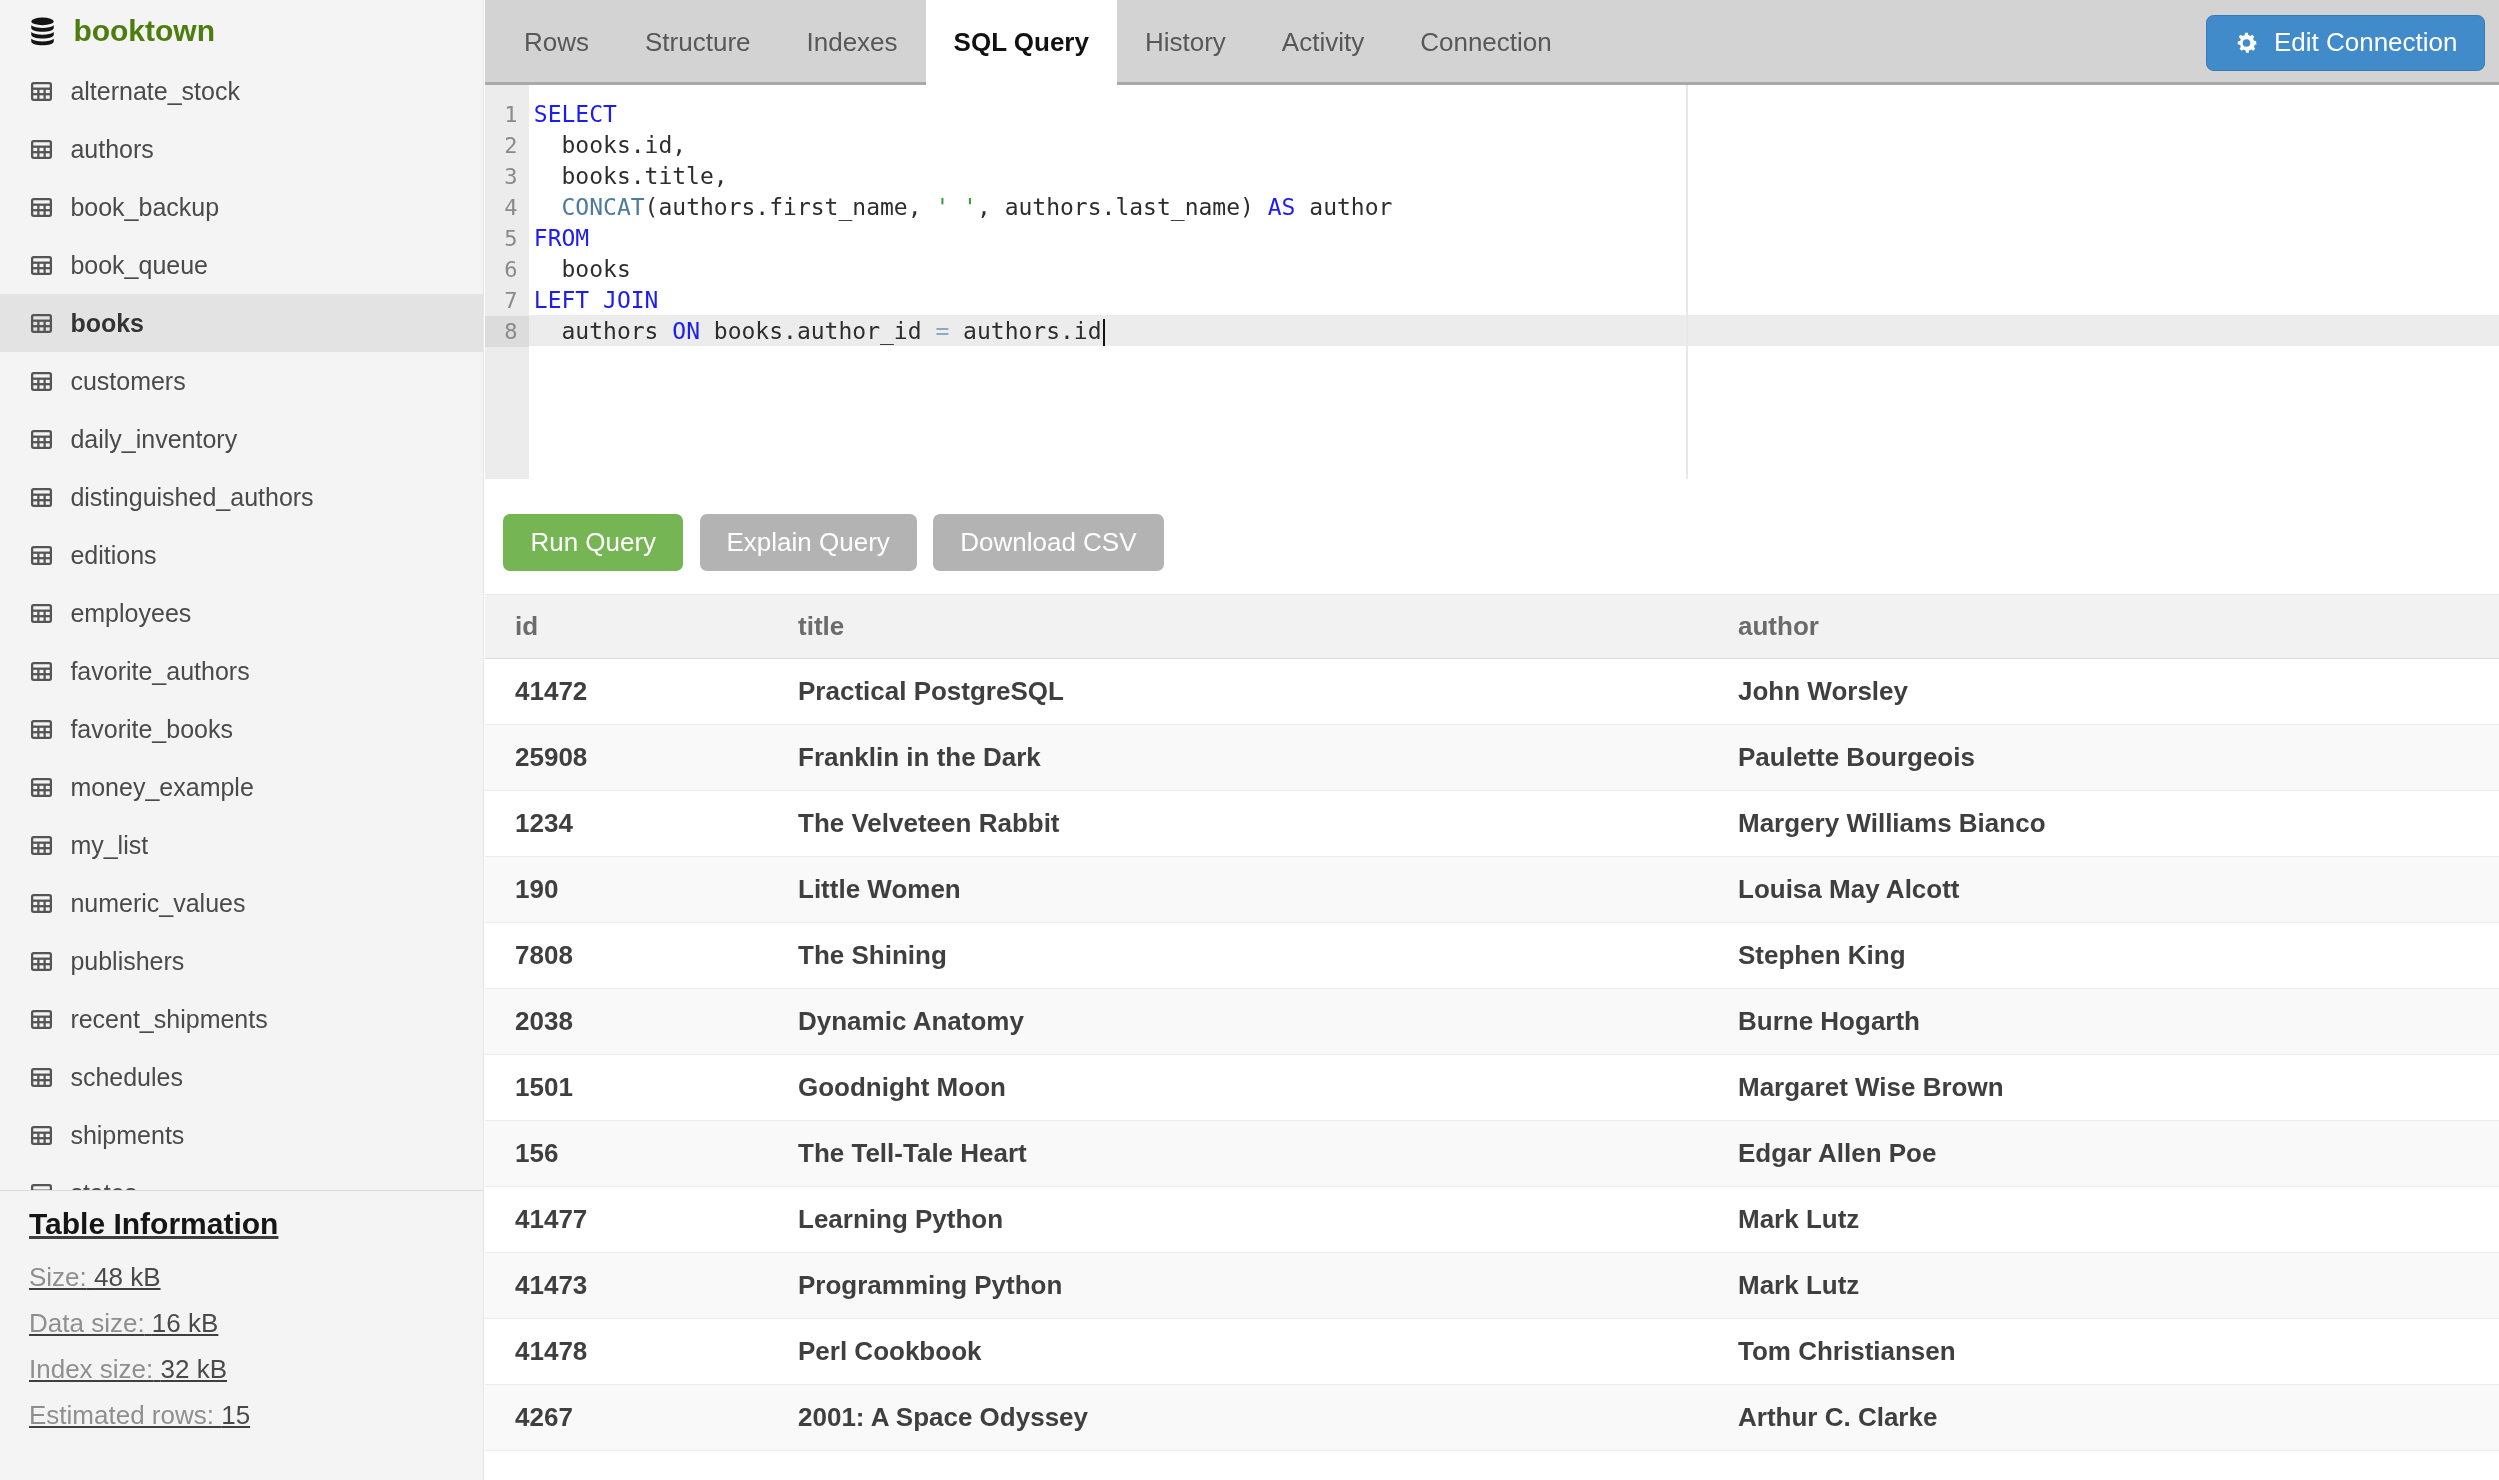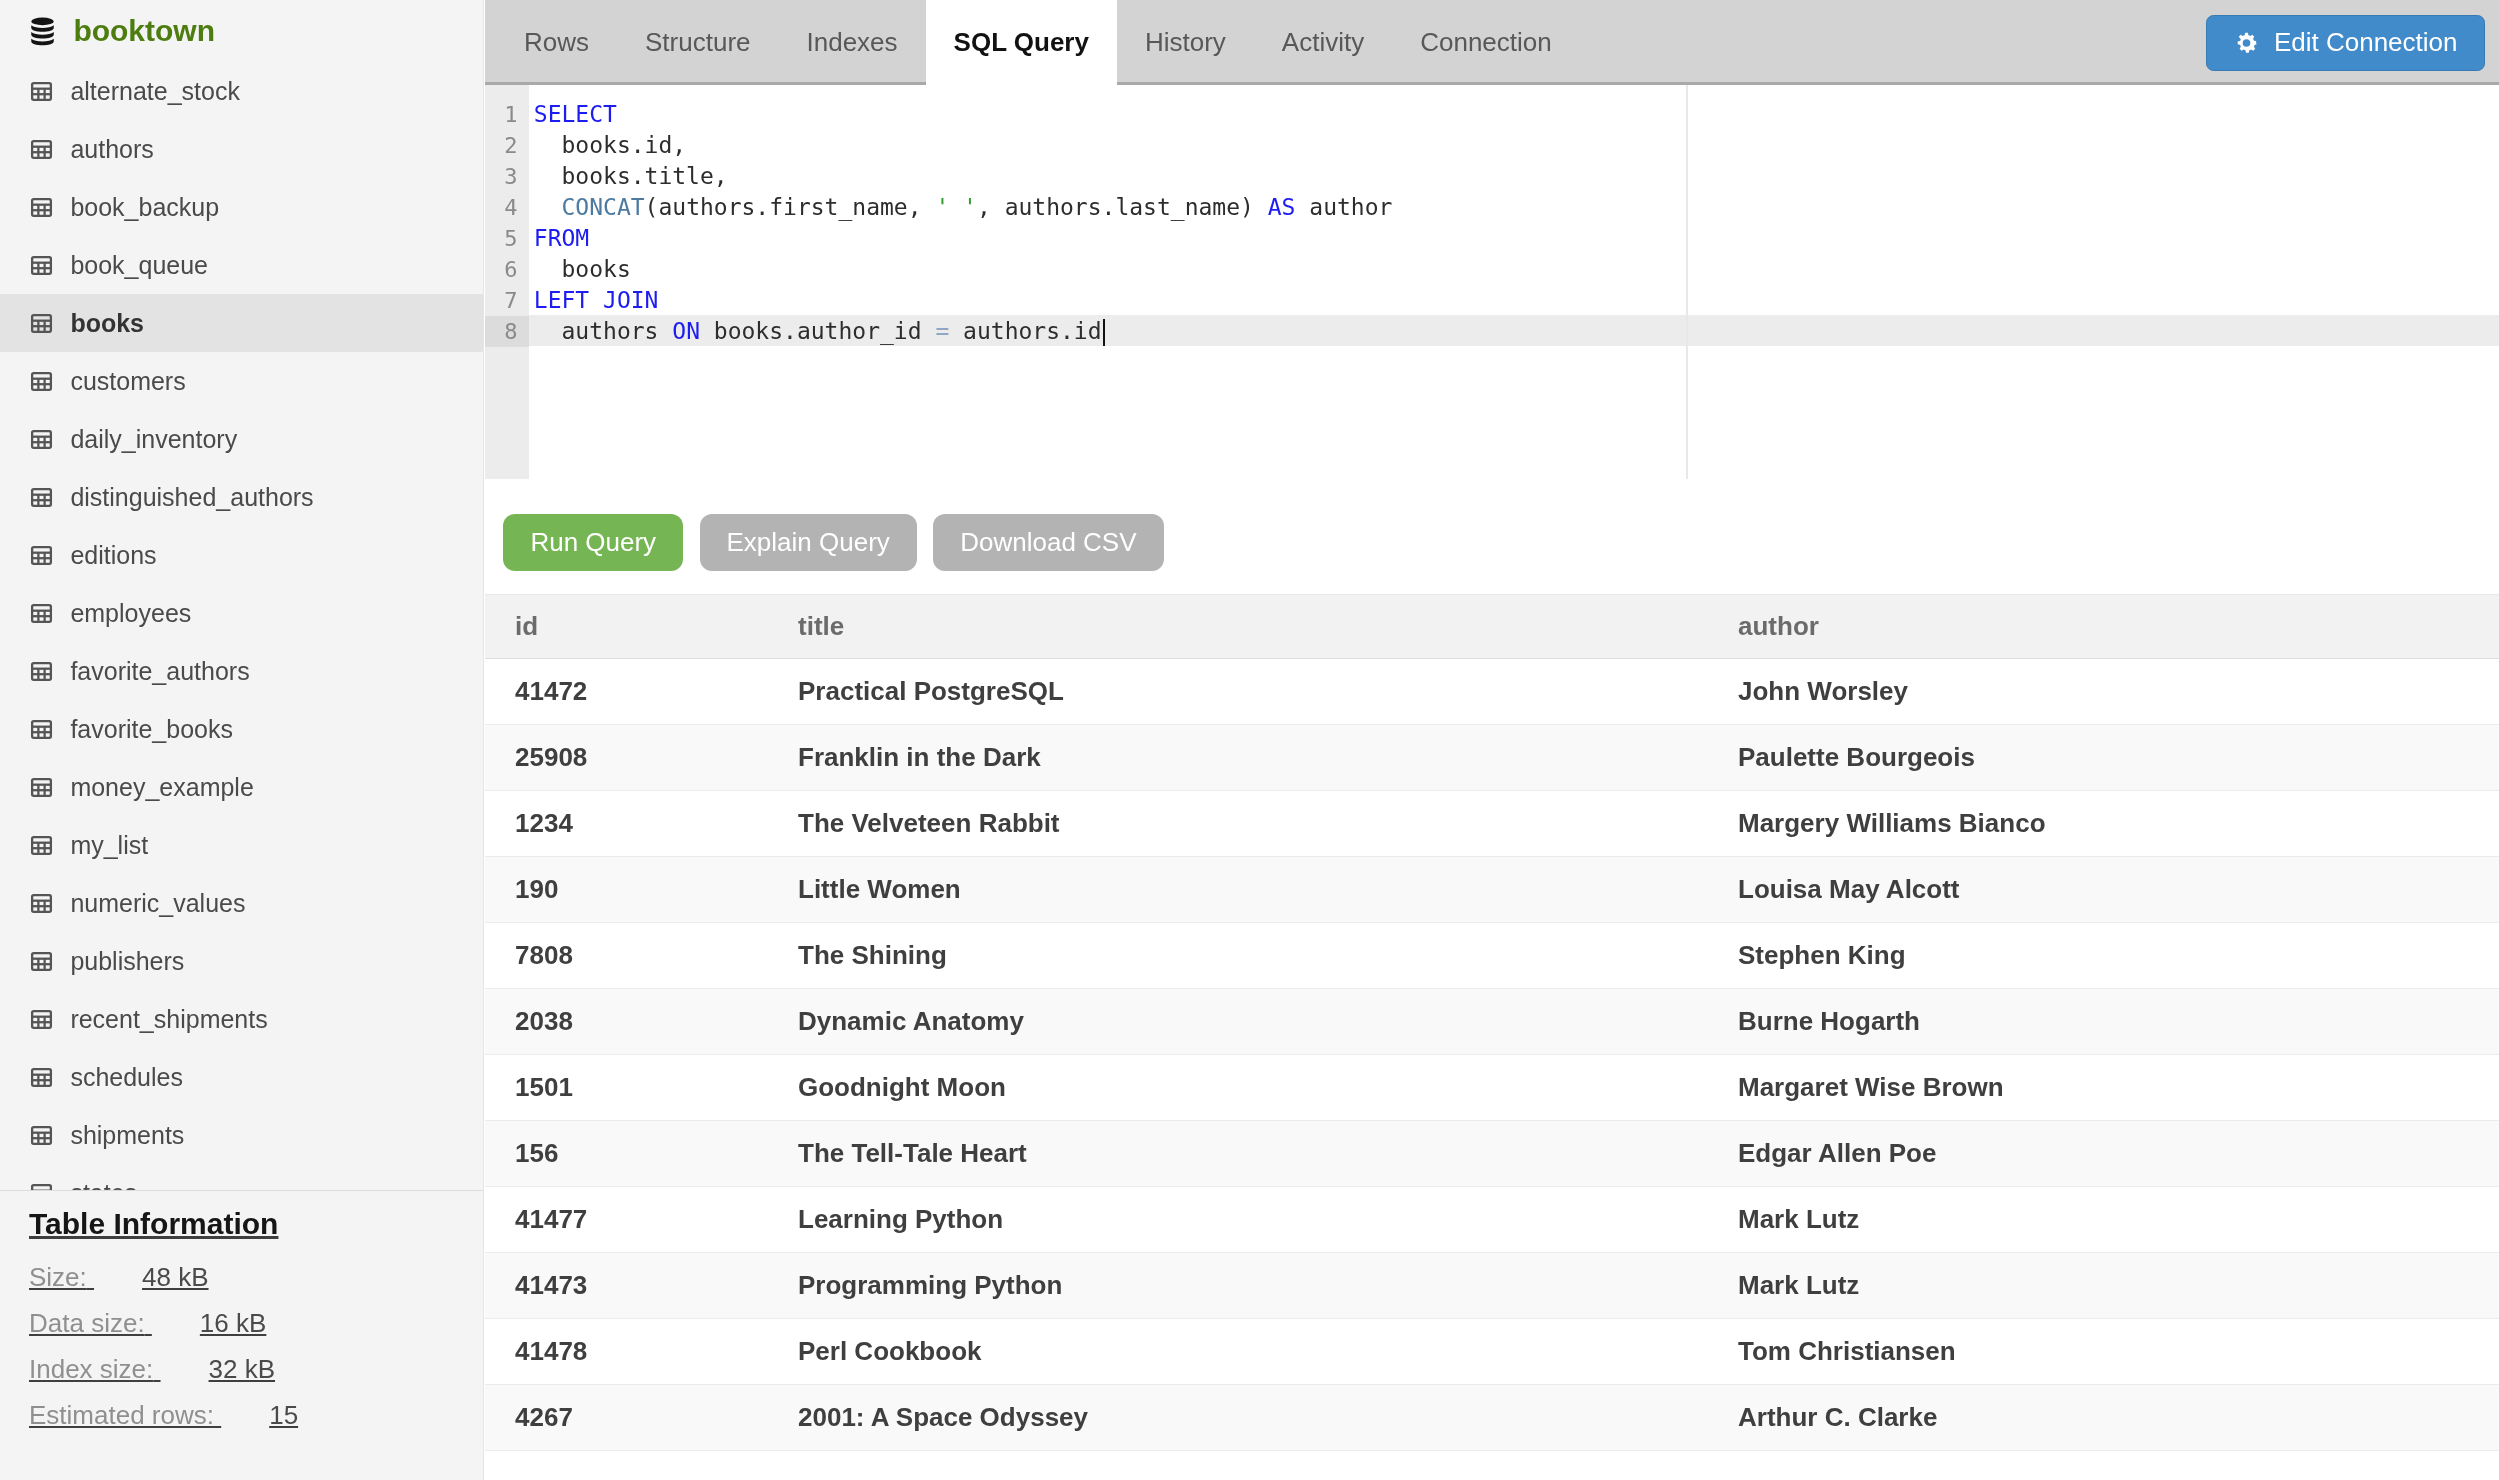--- a/index.html
+++ b/index.html
@@ -26,21 +26,21 @@
   }
   .table-item.selected { background:#e3e3e3; font-weight:bold; color:#333; }
   .t-icon { display:flex; align-items:center; }
   .table-info {
     position:absolute; left:0; bottom:0; width:100%; height:290px;
     border-top:1.9px solid #dcdcdc; background:#f4f4f4; padding:15.5px 29px 0 29px;text-decoration:underline;
   }
   .table-info h2 { font-size:30px; color:#161616; margin-bottom:13.5px; }
   .info-row { font-size:26px; line-height:46px; }
   .info-label { color:#8f8f8f; }
-  .info-value { color:#4a4a4a;margin-left:48px; }
+  .info-value { color:#4a4a4a; }
 
   
   .main { position:absolute; left:485px; top:0; width:2015px; height:1480px; }
 
   .tab-bar { position:relative; height:85px; background:#d3d3d3; }
   .tab-bar-border { position:absolute; left:0; bottom:0; width:100%; height:2.9px; background:#a9a9a9; z-index:1; }
   .tab-list { display:flex; height:65px; padding-left:11px; position:relative; }
   .tab {
     height:85px; line-height:85px; padding:0 28px; font-size:26px;
     color:#585858; cursor:pointer; position:relative; z-index:0;
@@ -83,21 +83,21 @@
   .tok-str   { color:#2f9e2f; }
   .tok-op    { color:#8fa7c4; }
   .cursor {
     display:inline-block; width:0; height:27px;
     border-left:2.9px solid #111; vertical-align:middle; margin-left:1px;
   }
 
   
   .actions { margin-top:35px; padding-left:18.4px; display:flex; gap:16.4px; }
   .btn {
-    height:57px; padding:0 27px; border:none; border-radius:12px;
+    height:57px; padding:0 27px; border:none; border-radius:7px;
     color:#fff; font-size:26px; font-family:inherit; cursor:pointer;
   }
   .btn-green { background:#76b554; }
   .btn-gray  { background:#b3b3b3; }
 
   
   .results { margin-top:23px; width:100%; border-collapse:collapse; table-layout:fixed; }
   .results th:nth-child(1), .results td:nth-child(1) { width:283px; }
   .results th:nth-child(2), .results td:nth-child(2) { width:940px; }
   .results th, .results td { text-align:left; padding-left:30px; }

